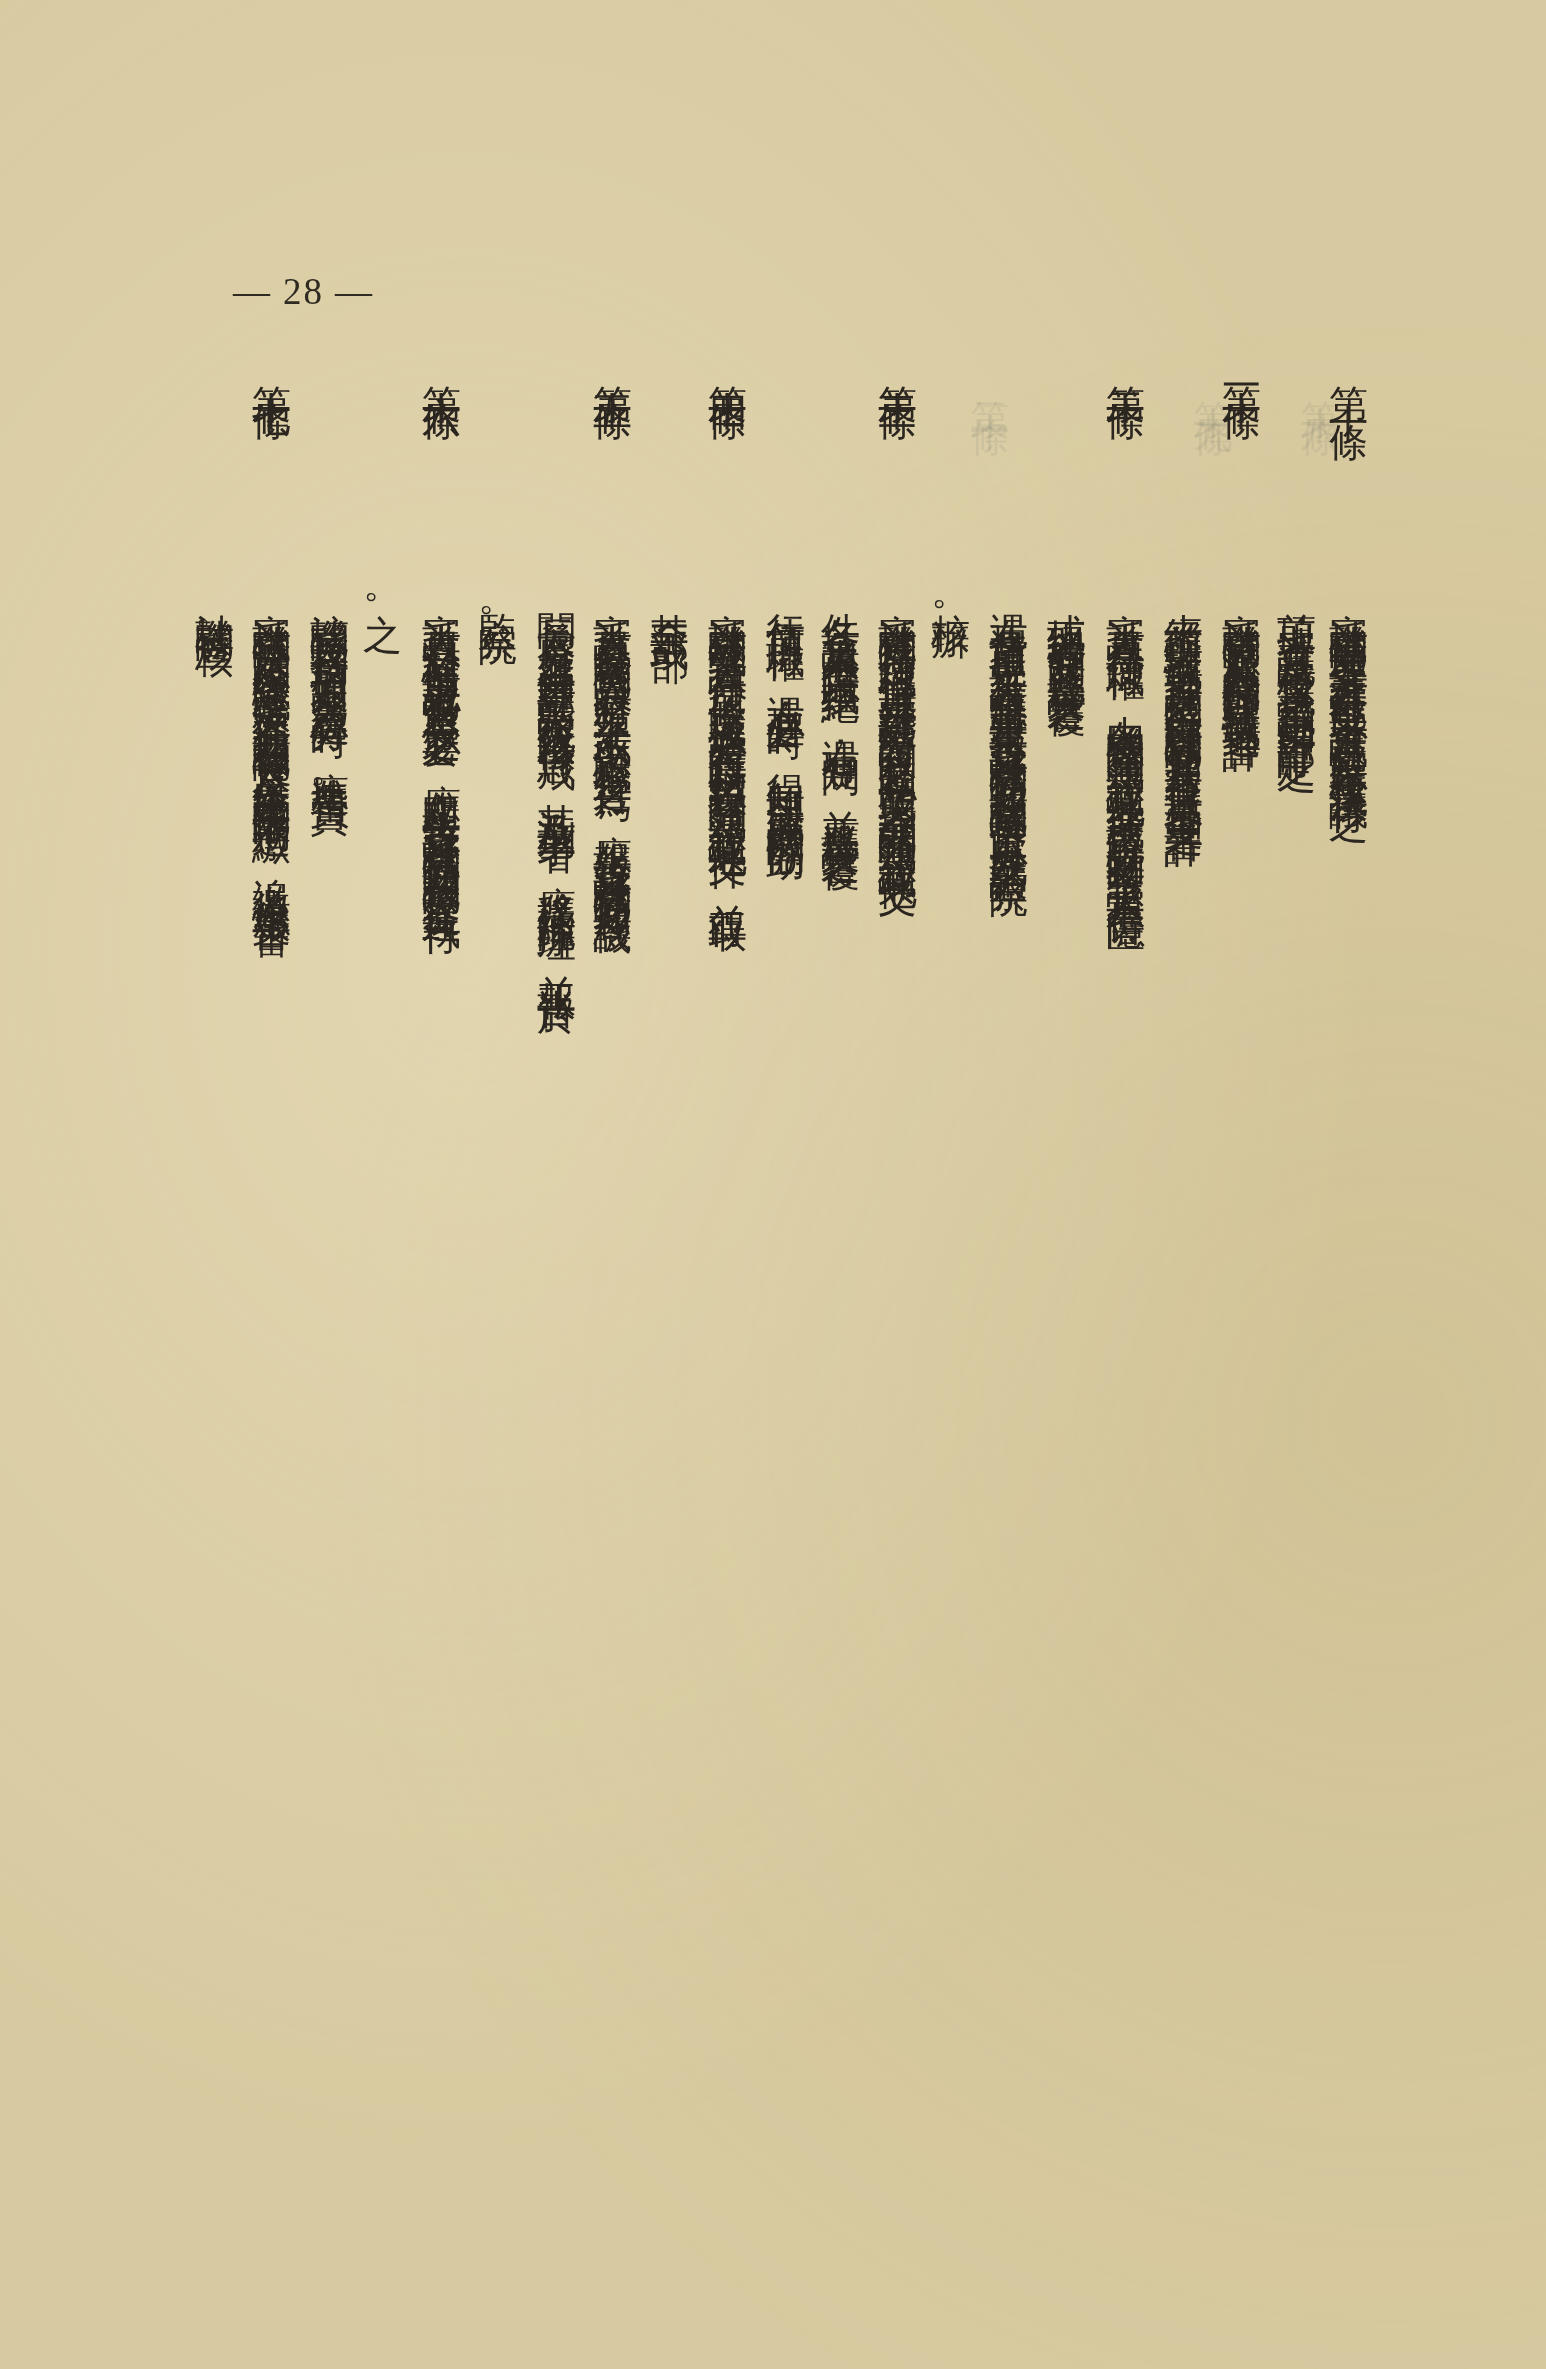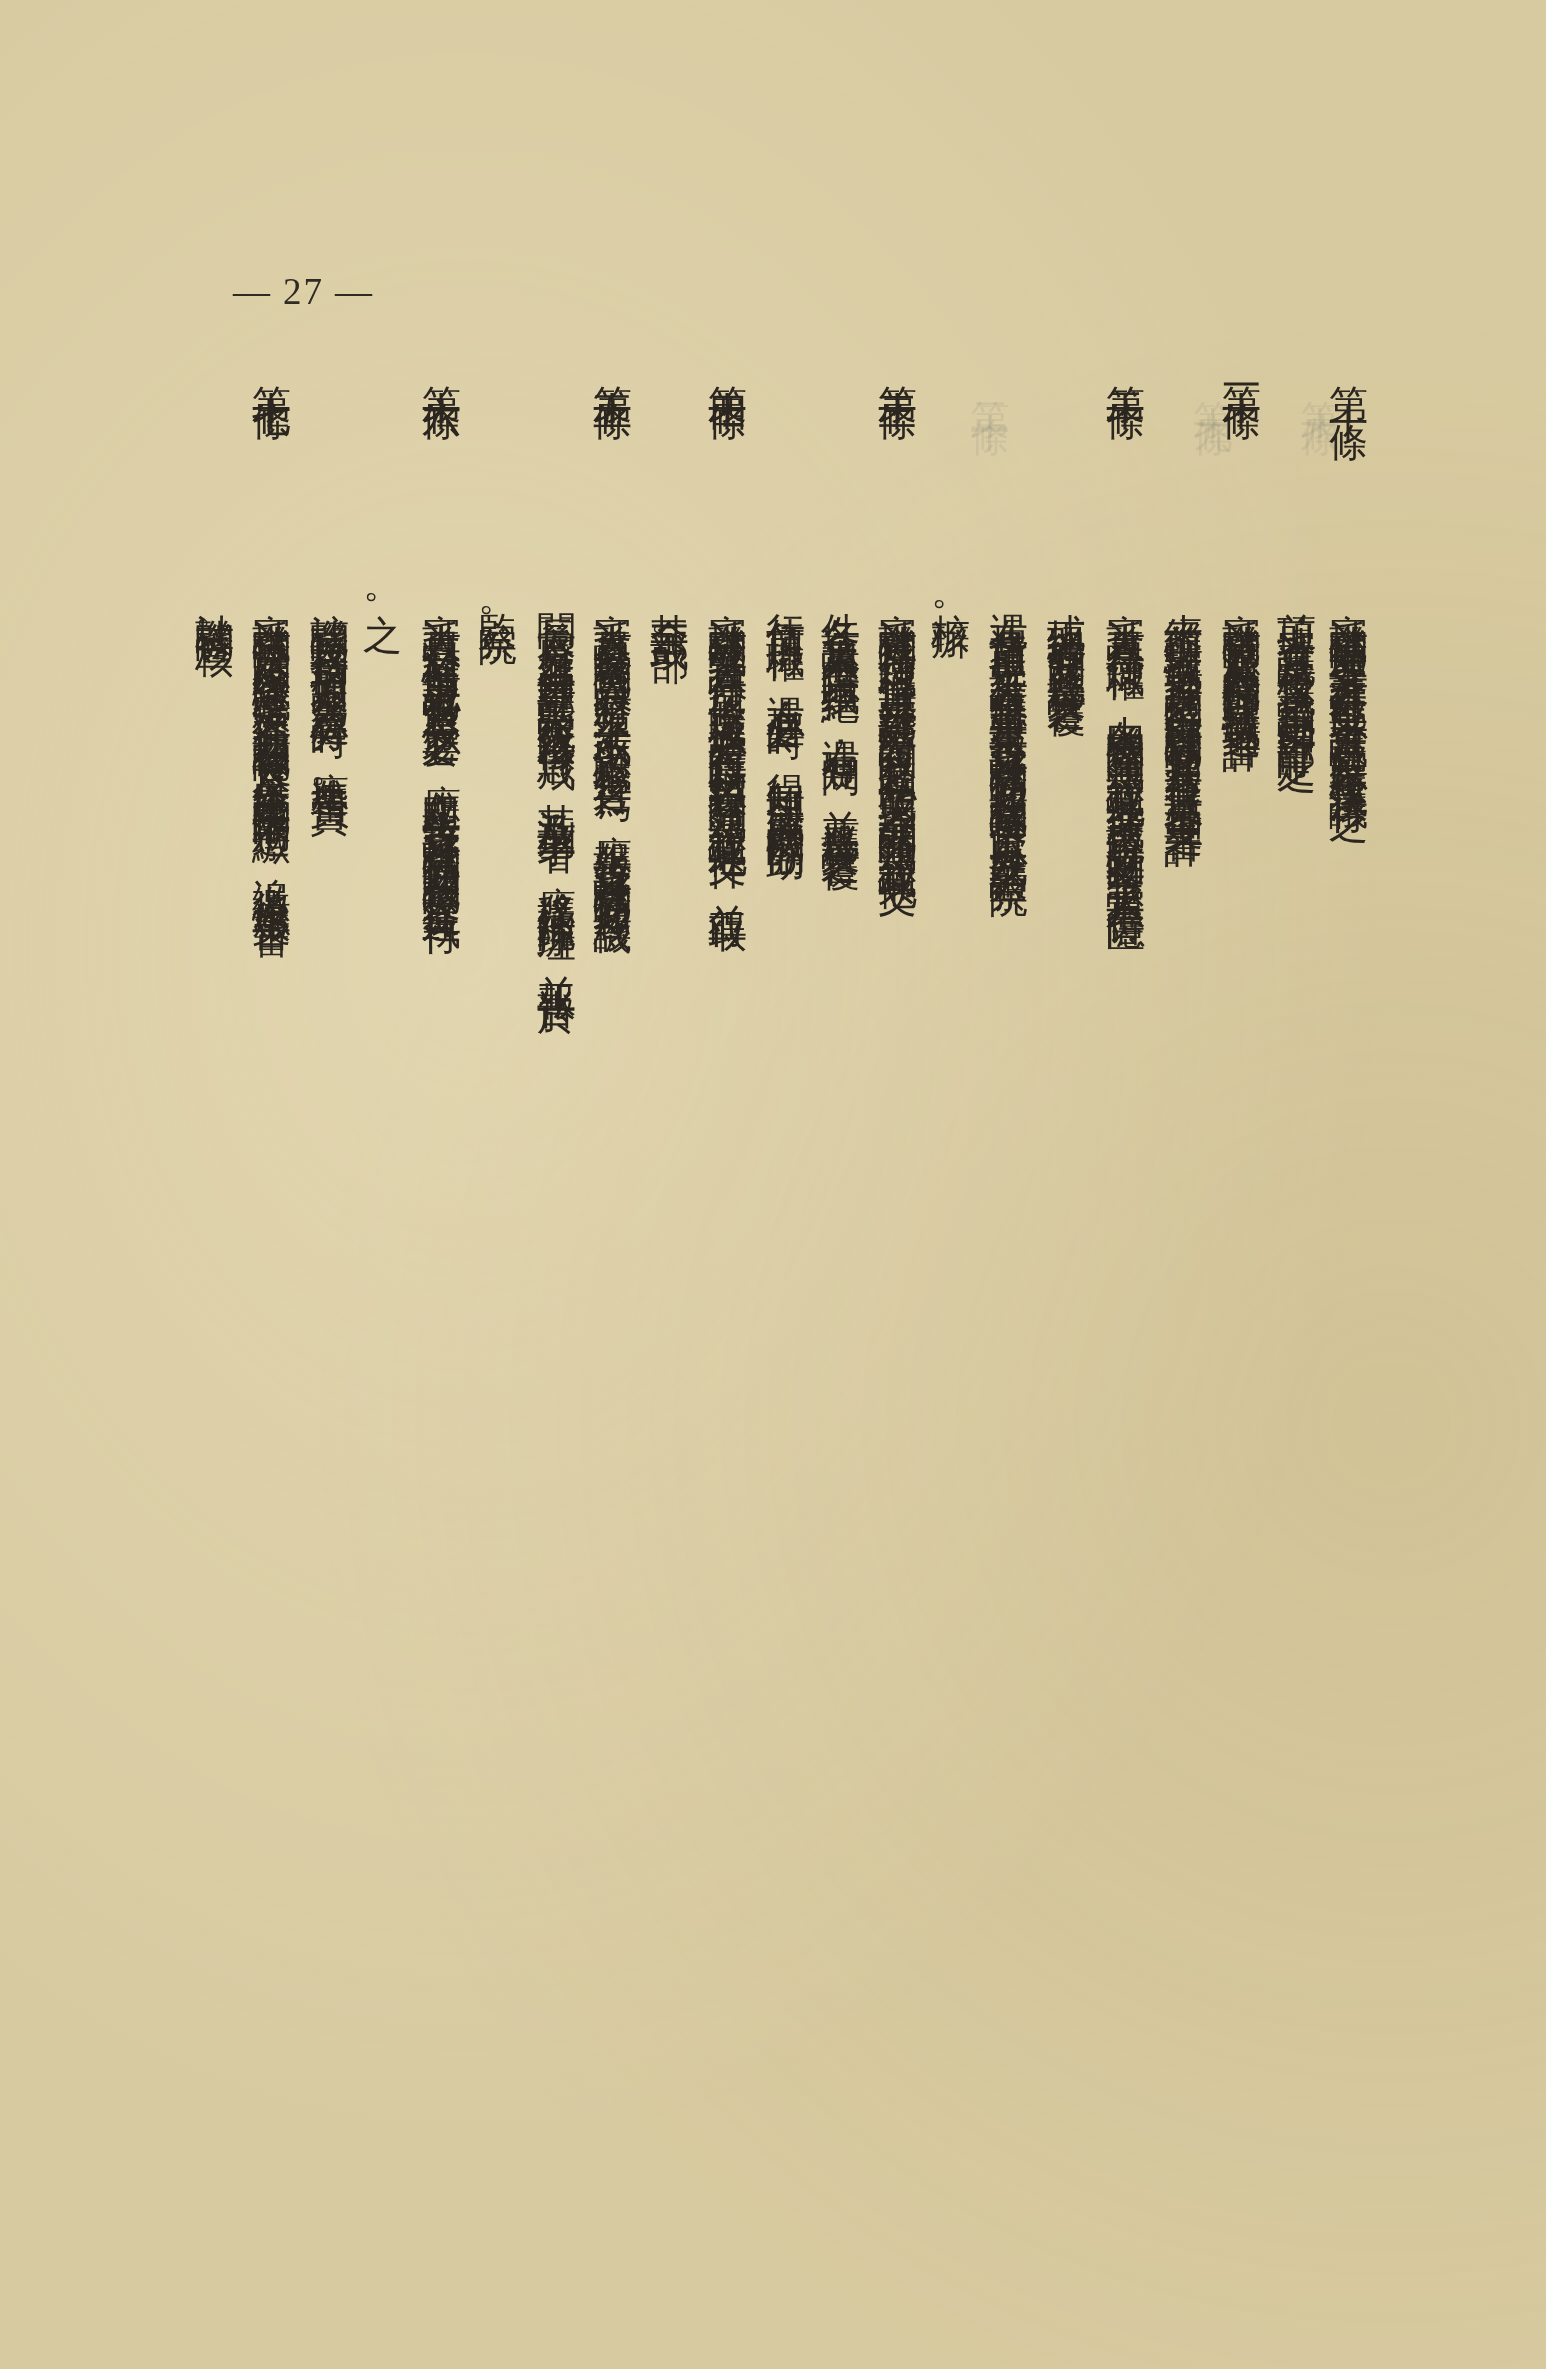--- a/index.html
+++ b/index.html
@@ -40,21 +40,21 @@
   }
   .bleed {
     position: absolute; writing-mode: vertical-rl; text-orientation: upright;
     font-size: 39px; letter-spacing: 6.3px; color: rgba(90,100,95,0.10);
     transform: translateX(-50%); white-space: nowrap;
   }
 </style>
 </head>
 <body>
 
-<div class="page-number">— 27 —</div>
+<div class="page-number">— 28 —</div>
 
 <div class="bleed" style="left:1320px; top:369px;">第十八條</div>
 <div class="bleed" style="left:1213px; top:369px;">第十九條</div>
 <div class="bleed" style="left:990px; top:369px;">第二十條</div>
 
 <div class="heading" style="left:1349px; top:354px;">第十條</div>
 <div class="col" style="left:1349px; top:582px;">審計機關處理重要審計案件在部以審計會議在處室以審核會議決議行之。</div>
 <div class="col" style="left:1297px; top:582px;">前項審計會議及審核會議之會議規則由審計部訂定之。</div>
 
 <div class="heading" style="left:1242px; top:354px; letter-spacing:5.8px;">第十一條</div>

